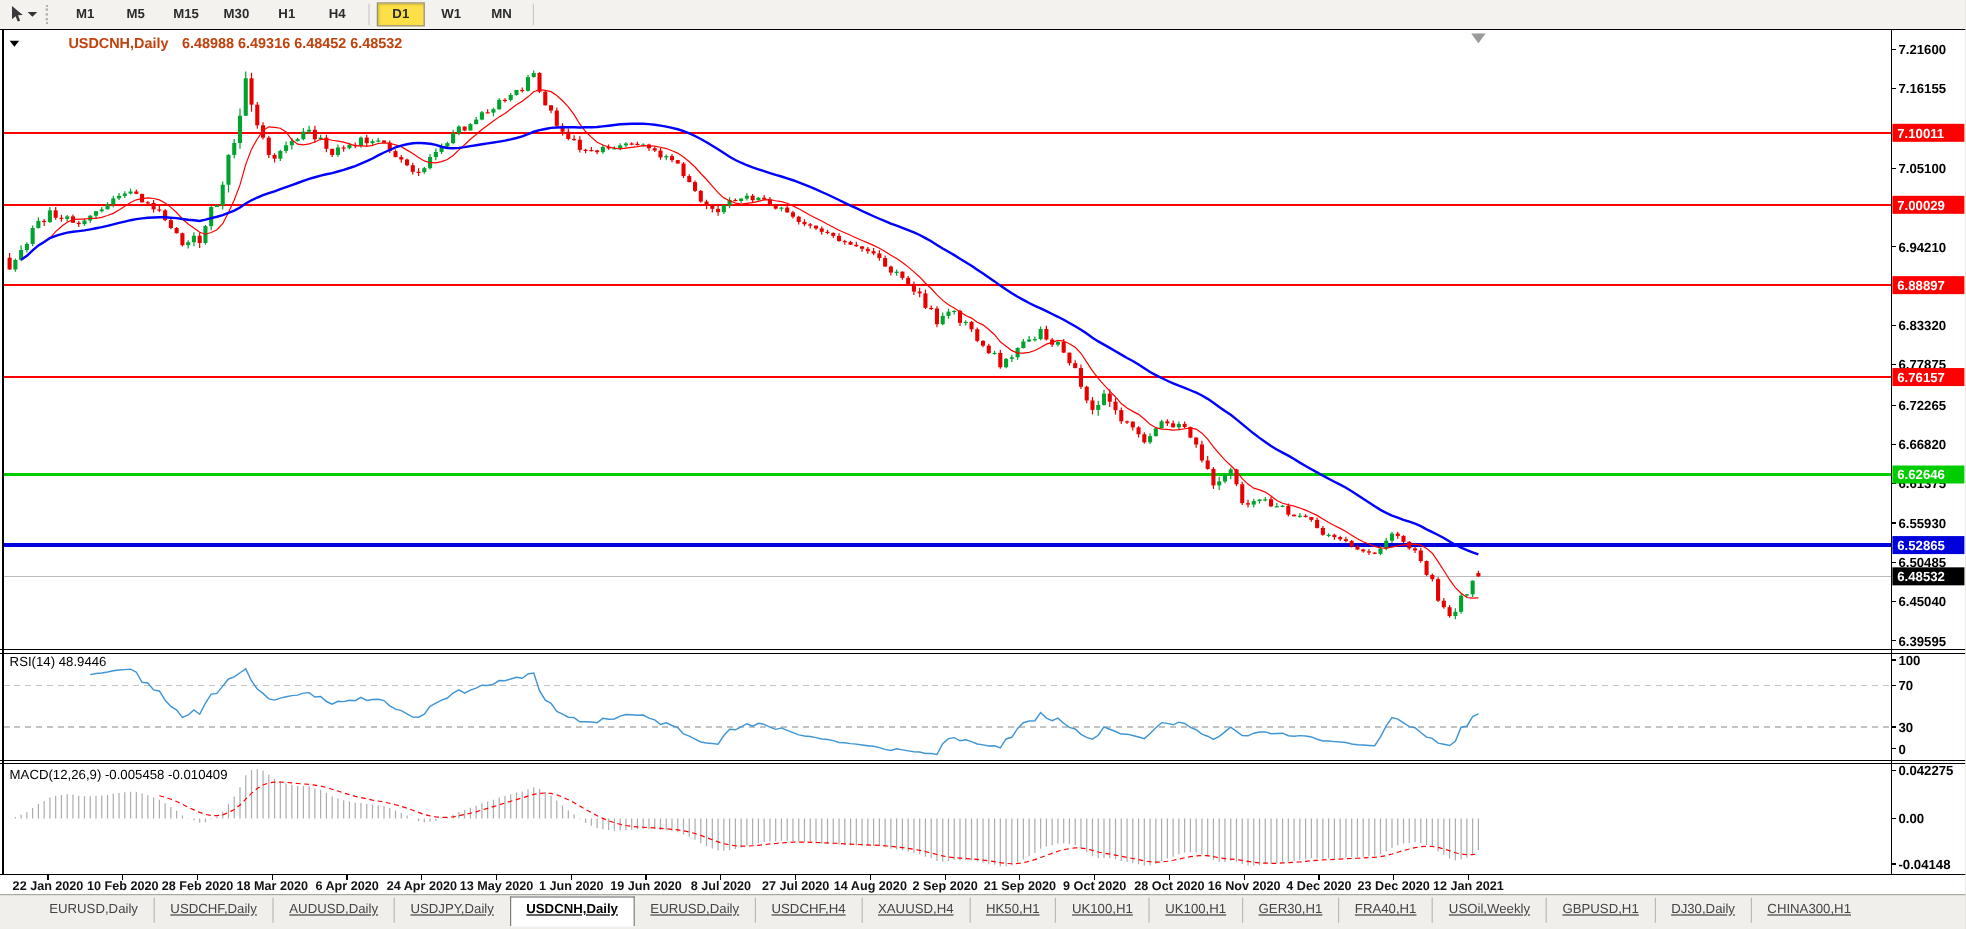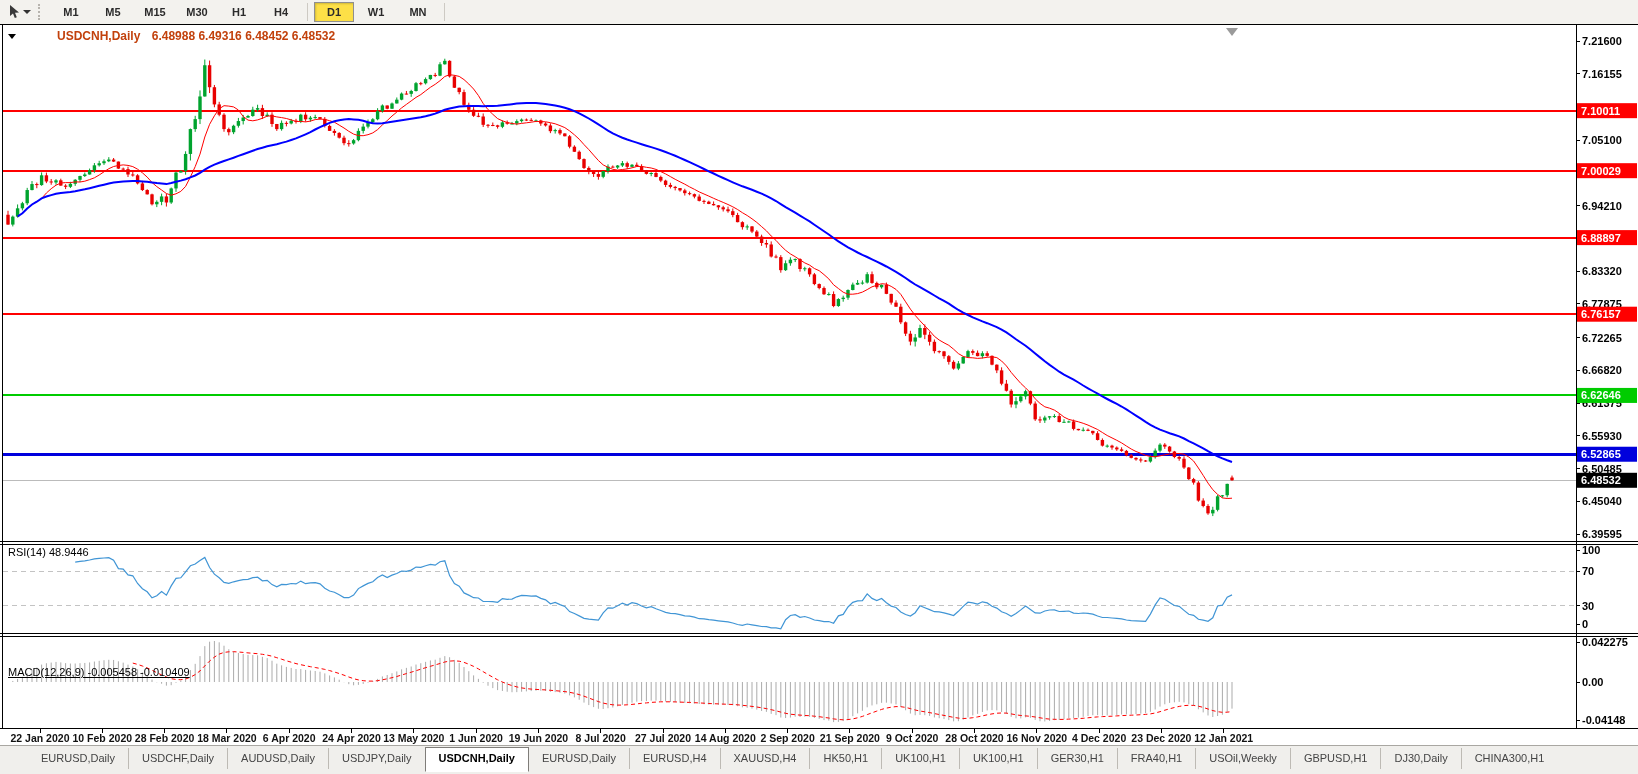--- a/index.html
+++ b/index.html
@@ -23,21 +23,21 @@
   .chart-title .vals{margin-left:8px;font-weight:700;}
   .title-caret{position:absolute;top:34px;left:8px;width:0;height:0;border-left:4px solid transparent;
                border-right:4px solid transparent;border-top:5px solid #000;pointer-events:none;}
   .pane-label{position:absolute;font-size:11px;color:#000;pointer-events:none;white-space:nowrap;}
   
   .tabbar{position:absolute;left:0;top:745px;width:1638px;height:29px;background:#f0efec;
           border-top:1px solid #a9a7a2;display:flex;align-items:flex-start;box-sizing:border-box;
           padding-left:28px;}
   .tab{height:21px;line-height:21px;padding:0 13px;font-size:11px;color:#444;position:relative;
        margin-top:2px;white-space:nowrap;}
-  .tab + .tab{border-left:1px solid #bdbab4;}
+  .tab + .tab{border-left:1px solid #bdbab4;text-decoration:underline;}
   .tab.active{background:#fff;border:1px solid #7f7d79;border-bottom:1px solid #fff;font-weight:700;
               color:#000;margin-top:1px;height:23px;line-height:21px;}
   .tab.active + .tab{border-left:none;}
   svg text{font-family:"Liberation Sans",sans-serif;}
 </style>
 </head>
 <body>
 
 <div class="root">
 
@@ -994,30 +994,30 @@
         <text x="1223.7" y="718" font-size="10.5" font-weight="600" fill="#111" text-anchor="middle">12 Jan 2021</text>
       </g>
     </svg>
 
   <span class="title-caret"></span>
   <div class="chart-title">
     <span>USDCNH,Daily</span>
     <span class="vals">6.48988 6.49316 6.48452 6.48532</span>
   </div>
   <div class="pane-label" style="top:546px;left:8px;">RSI(14) 48.9446</div>
-  <div class="pane-label" style="top:666px;left:8px;text-decoration:underline;">MACD(12,26,9) -0.005458 -0.010409</div>
+  <div class="pane-label" style="top:640px;left:8px;">MACD(12,26,9) -0.005458 -0.010409</div>
 
   <div class="tabbar" id="tabbar">
       <div class="tab">EURUSD,Daily</div>
       <div class="tab">USDCHF,Daily</div>
       <div class="tab">AUDUSD,Daily</div>
       <div class="tab">USDJPY,Daily</div>
       <div class="tab active">USDCNH,Daily</div>
       <div class="tab">EURUSD,Daily</div>
-      <div class="tab">EURUSD,H4</div>
+      <div class="tab">USDCHF,H4</div>
       <div class="tab">XAUUSD,H4</div>
       <div class="tab">HK50,H1</div>
       <div class="tab">UK100,H1</div>
       <div class="tab">UK100,H1</div>
       <div class="tab">GER30,H1</div>
       <div class="tab">FRA40,H1</div>
       <div class="tab">USOil,Weekly</div>
       <div class="tab">GBPUSD,H1</div>
       <div class="tab">DJ30,Daily</div>
       <div class="tab">CHINA300,H1</div>

